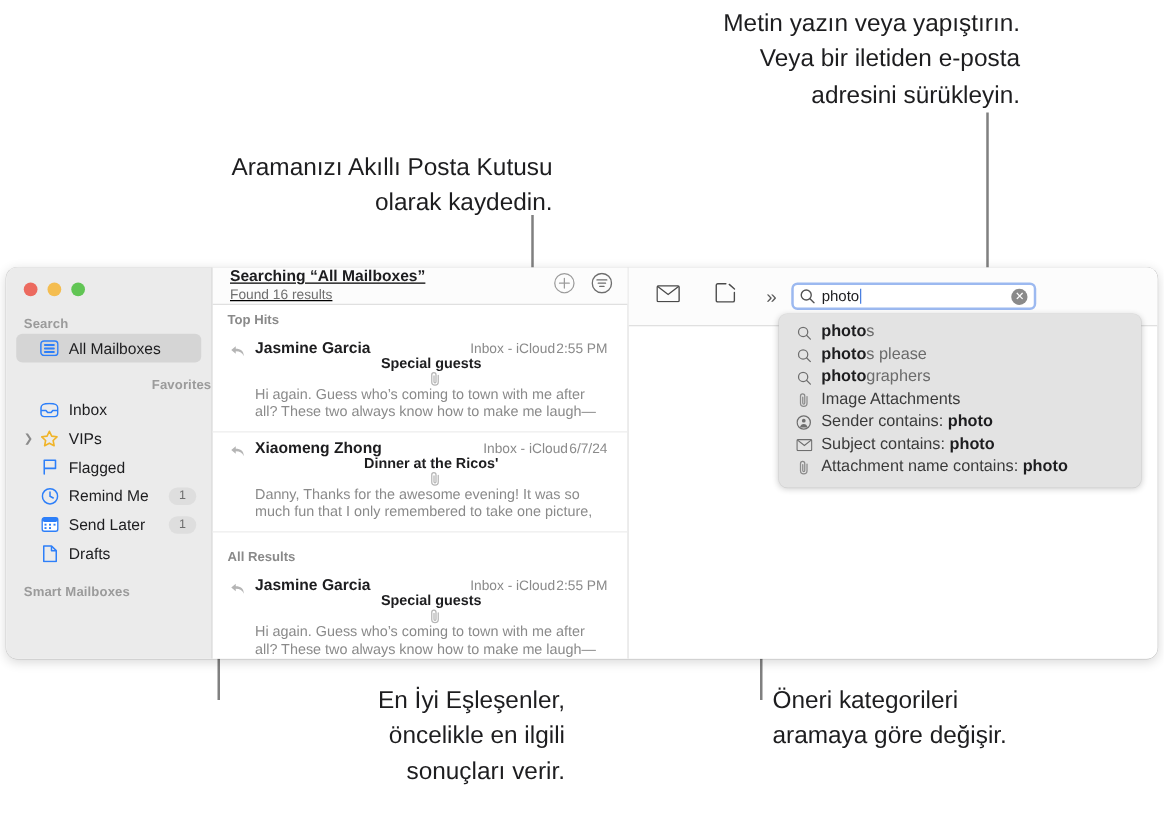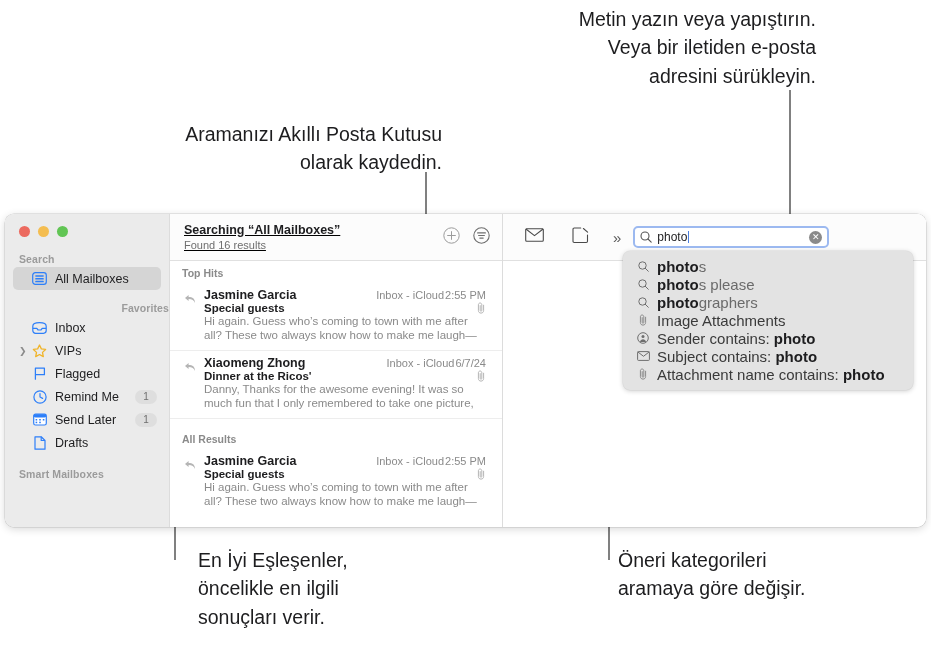--- a/index.html
+++ b/index.html
@@ -19,21 +19,21 @@
   
   .callout {
     position: absolute;
     color: #1d1d1f;
     font-size: 19.5px;
     line-height: 1.45;
     white-space: pre-line;
   }
   #callout-save        { left: 22px;  top: 120px; width: 420px; text-align: right; }
   #callout-type        { left: 404px; top: 5px;   width: 412px; text-align: right; }
-  #callout-tophits     { left: 198px; top: 546px; width: 270px; text-align: left; }
+  #callout-tophits     { left: 182px; top: 546px; width: 270px; text-align: right; }
   #callout-categories  { left: 618px; top: 546px; width: 300px; text-align: left; }
 
   .leader {
     position: absolute;
     background: #808080;
   }
   .leader-v { width: 2px; }
   .leader-h { height: 2px; }
 
   
@@ -189,20 +189,21 @@
     white-space: nowrap;
   }
   .msg-date {
     font-size: 11px;
     color: #8a8a8a;
     white-space: nowrap;
   }
   .msg-row2 {
     display: flex;
     align-items: center;
+    flex-direction: column;
   }
   .msg-subject {
     font-size: 11.5px;
     font-weight: 700;
     color: #1d1d1f;
     flex: 1;
     white-space: nowrap;
   }
   .msg-preview {
     font-size: 11.5px;
@@ -299,24 +300,23 @@
     top: 251px;
     width: 290px;
     background: #e3e3e3;
     border-radius: 7px;
     box-shadow: 0 1px 5px rgba(0,0,0,0.20), 0 0 0 0.5px rgba(0,0,0,0.07);
     padding: 6px 0 7px 0;
     z-index: 40;
   }
   .sugg-item {
     display: flex;
-    align-items: center;
     height: 18px;
     padding: 0 12px 0 13px;
-    font-size: 15px;
+    font-size: 13px;
     color: #3a3a3a;
     white-space: nowrap;
   }
   .sugg-icon {
     width: 14px;
     flex: 0 0 14px;
     margin-right: 7px;
     display: flex;
     align-items: center;
     justify-content: center;

